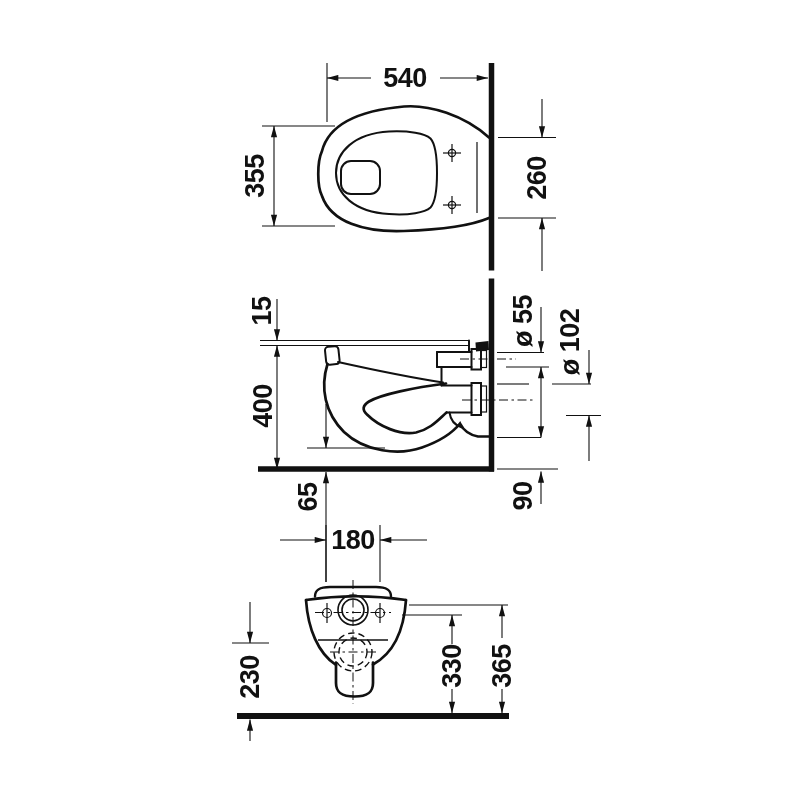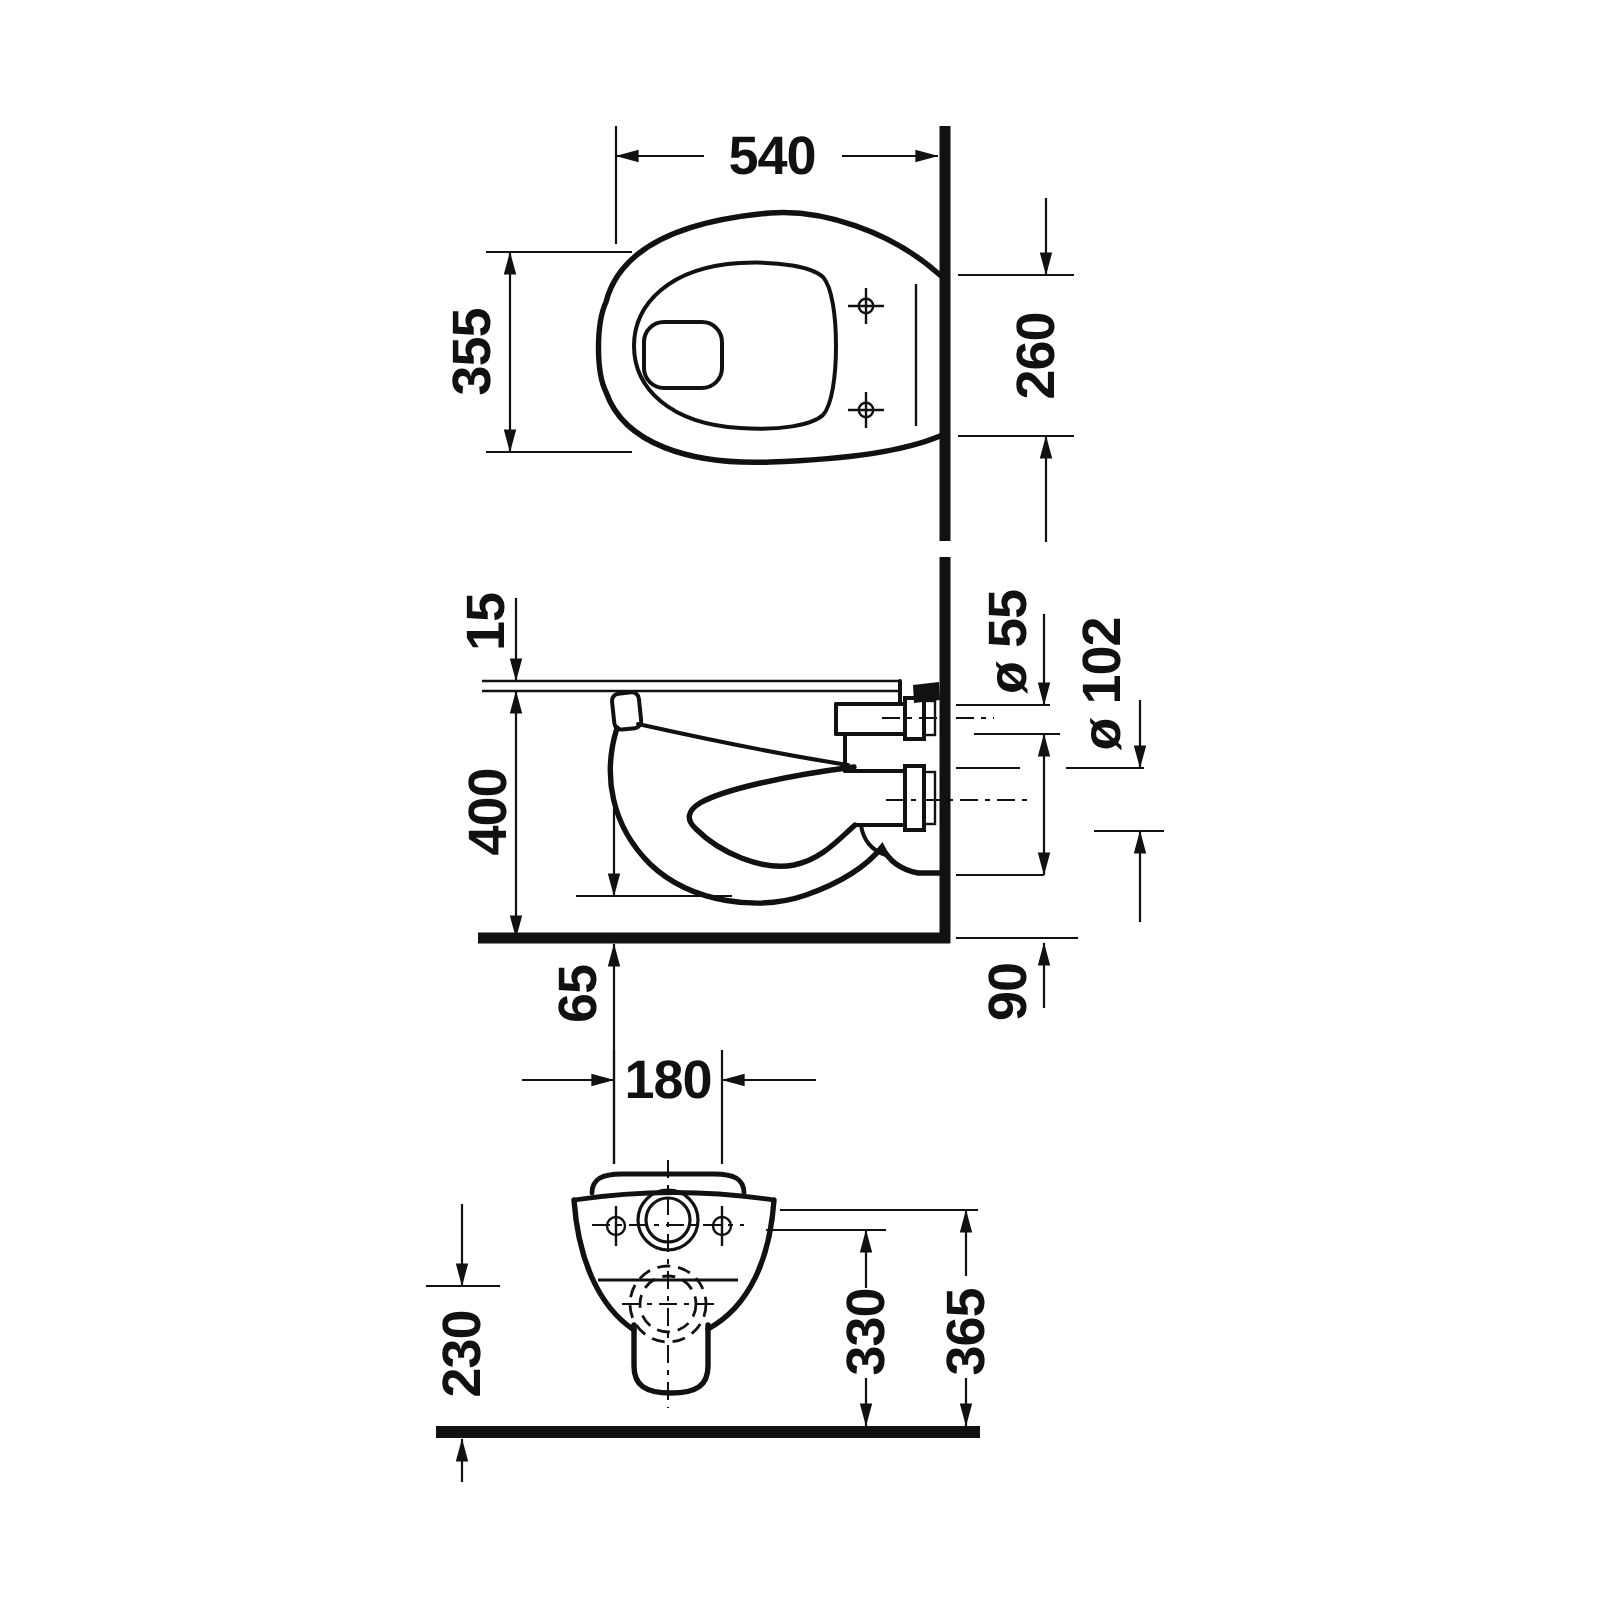--- a/index.html
+++ b/index.html
@@ -1,16 +1,16 @@
 <!DOCTYPE html>
 <html><head>
 <meta charset="utf-8">
 <style>
   html,body{margin:0;padding:0;background:#fff;}
-  .canvas{position:relative;width:696px;height:800px;background:#ffffff;overflow:hidden;}
+  .canvas{position:relative;width:696px;height:800px;background:#ffffff;overflow:hidden;margin-left:19px;}
   svg{display:block;}
   text{font-family:"Liberation Sans","DejaVu Sans",sans-serif;font-weight:bold;fill:#111;font-size:27px;letter-spacing:-0.5px;}
   .heavy{stroke:#111;stroke-width:2.7;fill:none;stroke-linecap:round;}
   .med{stroke:#111;stroke-width:2;fill:none;stroke-linecap:round;}
   .thin{stroke:#111;stroke-width:1.2;fill:none;}
   .dim{stroke:#111;stroke-width:1.1;fill:none;}
   .wall{stroke:#111;stroke-width:5.5;fill:none;}
   .floor{stroke:#111;stroke-width:5.5;fill:none;}
   .cl{stroke:#111;stroke-width:1;fill:none;stroke-dasharray:9 3.5 2.5 3.5;}
   .dash{stroke:#111;stroke-width:1.4;fill:none;stroke-dasharray:6.5 4;}

